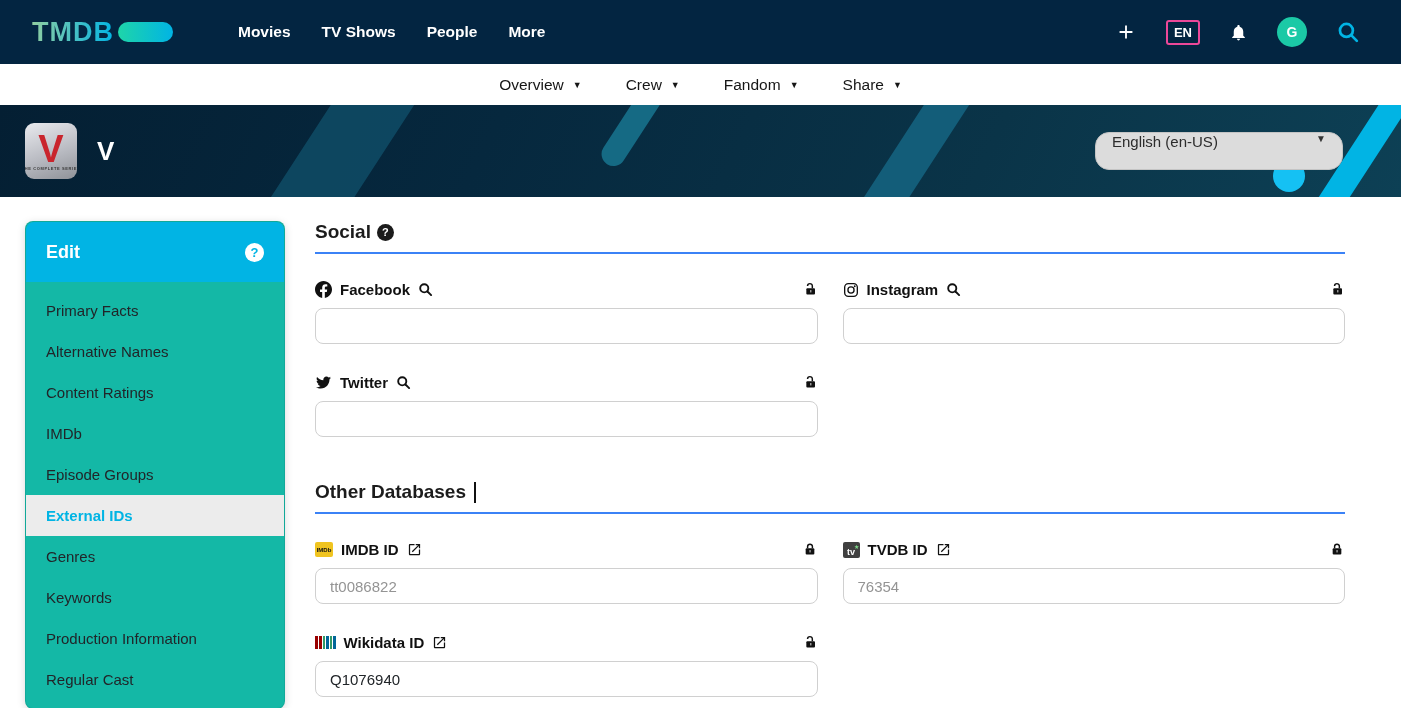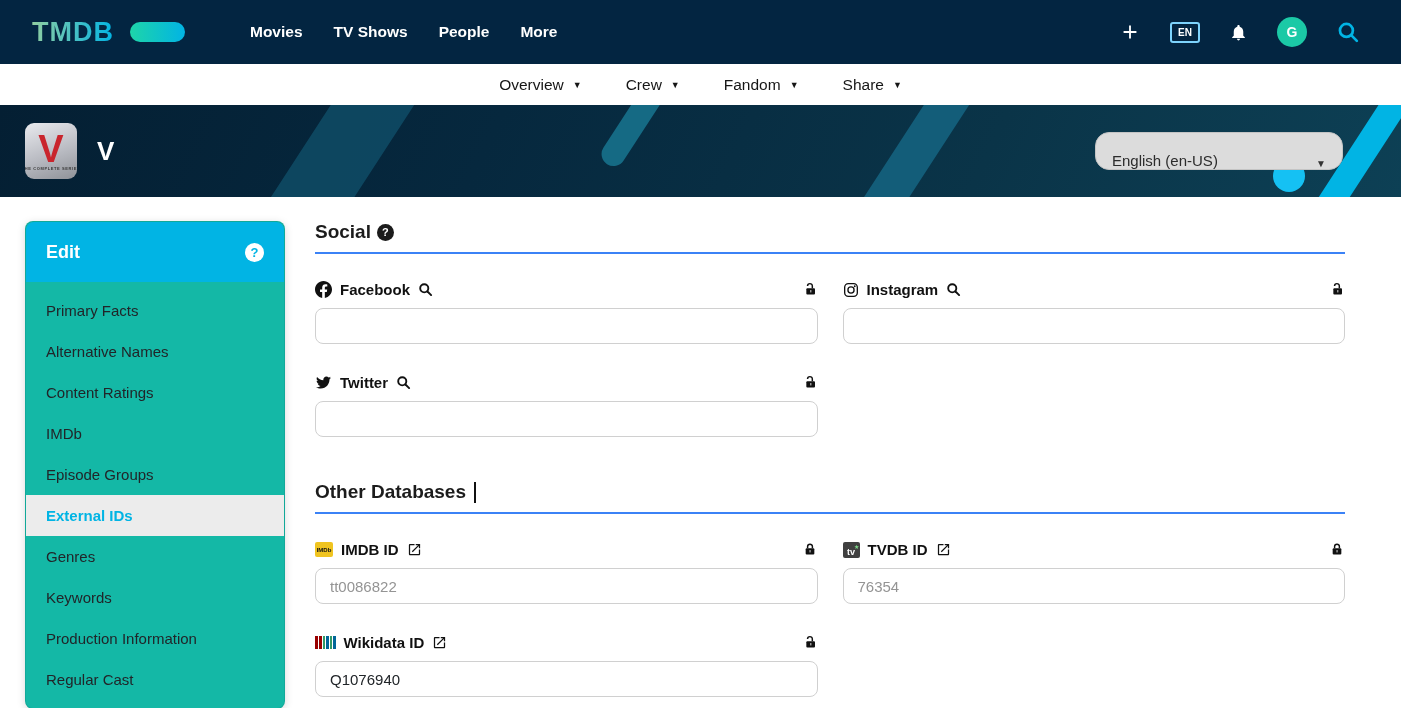--- a/index.html
+++ b/index.html
@@ -1,32 +1,32 @@
 <!DOCTYPE html>
 <html><head>
 <meta charset="utf-8">
 <style>
   * { margin:0; padding:0; box-sizing:border-box; }
   html,body { width:1401px; height:708px; overflow:hidden; background:#fff;
     font-family:"Liberation Sans","DejaVu Sans",sans-serif; }
 
   
   .navbar { height:64px; background:#032541; display:flex; align-items:center; padding:0 40px 0 32px; }
-  .brand { display:flex; align-items:center; gap:16px; cursor:pointer; }
+  .brand { display:flex; align-items:center; gap:4px; cursor:pointer; }
   .brand-text { font-size:27px; font-weight:800; letter-spacing:1px; color:#8ed0b0; }
   @supports (-webkit-background-clip:text) {
     .brand-text { background:linear-gradient(90deg,#90cea1,#01b4e4);
       -webkit-background-clip:text; background-clip:text; color:transparent; }
   }
   .brand-pill { width:55px; height:20px; border-radius:10px; background:linear-gradient(90deg,#1ed5a9,#01b4e4); }
   .nav-links { display:flex; gap:31px; margin-left:65px; }
   .nav-link { color:#fff; font-size:15.5px; font-weight:700; cursor:pointer; }
   .nav-right { margin-left:auto; display:flex; align-items:center; gap:29px; }
   .icon-btn { display:flex; align-items:center; justify-content:center; cursor:pointer; }
-  .lang-badge { border:2px solid #7dd3fc; border-radius:3px; color:#fff; font-size:10px; font-weight:700; padding:3px 6px; cursor:pointer; }
+  .lang-badge { border:2px solid #ec4899; border-radius:3px; color:#fff; font-size:13px; font-weight:700; padding:3px 6px; cursor:pointer; }
   .avatar { width:30px; height:30px; border-radius:50%; background:#1bc9a6; color:#fff; font-size:14px; font-weight:700;
     display:flex; align-items:center; justify-content:center; cursor:pointer; }
 
   
   .subnav { height:41px; background:#fff; display:flex; align-items:center; justify-content:center; gap:44px; }
   .subnav-item { display:flex; align-items:center; gap:9px; font-size:15.5px; color:#161616; cursor:pointer; }
   .subnav-item .chev { font-size:9px; color:#161616; }
 
   
   .hero { position:relative; height:92px; overflow:hidden;
@@ -38,21 +38,21 @@
   .stripe-long  { width:38px; height:300px; left:895px; top:-100px; background:#135d79; }
   .stripe-cyan  { width:26px; height:230px; right:18px; top:-78px;  background:#01b4e4; }
   .hero-dot { position:absolute; width:32px; height:32px; border-radius:50%; background:#15c1f3; right:96px; top:55px; }
   .poster { position:relative; width:52px; height:56px; border-radius:9px; margin-right:20px; z-index:1;
     background:linear-gradient(160deg,#e9eaee 0%,#b9bbc2 55%,#8f9298 100%);
     display:flex; flex-direction:column; align-items:center; justify-content:center; overflow:hidden; }
   .poster-letter { color:#c9252d; font-size:38px; font-weight:800; line-height:34px; }
   .poster-caption { font-size:4px; letter-spacing:.6px; color:#3a3a3a; font-weight:700; white-space:nowrap; }
   .hero-title { color:#fff; font-size:26px; font-weight:700; z-index:1; }
   .lang-select { position:relative; z-index:2; margin-left:auto; width:248px; height:38px; background:#dcdcdc;
-    border:1px solid #c4c4c4; border-radius:14px; display:flex; align-items:flex-end; padding:0 16px;
+    border:1px solid #c4c4c4; border-radius:14px; display:flex; align-items:flex-start; padding:0 16px;
     font-size:15px; color:#2c2c2c; cursor:pointer; }
   .lang-select .chev { margin-left:auto; font-size:10px; color:#333; }
 
   
   .main { display:flex; gap:30px; padding:24px 56px 0 25px; align-items:flex-start; }
 
   
   .sidebar { flex:0 0 260px; background:#14b8a6; border:1px solid rgba(0,0,0,.08); border-radius:8px;
     box-shadow:0 2px 8px rgba(0,0,0,.15); padding-bottom:8px; }
   .sidebar-header { height:60px; background:#01b4e4; border-radius:8px 8px 0 0; display:flex; align-items:center;

